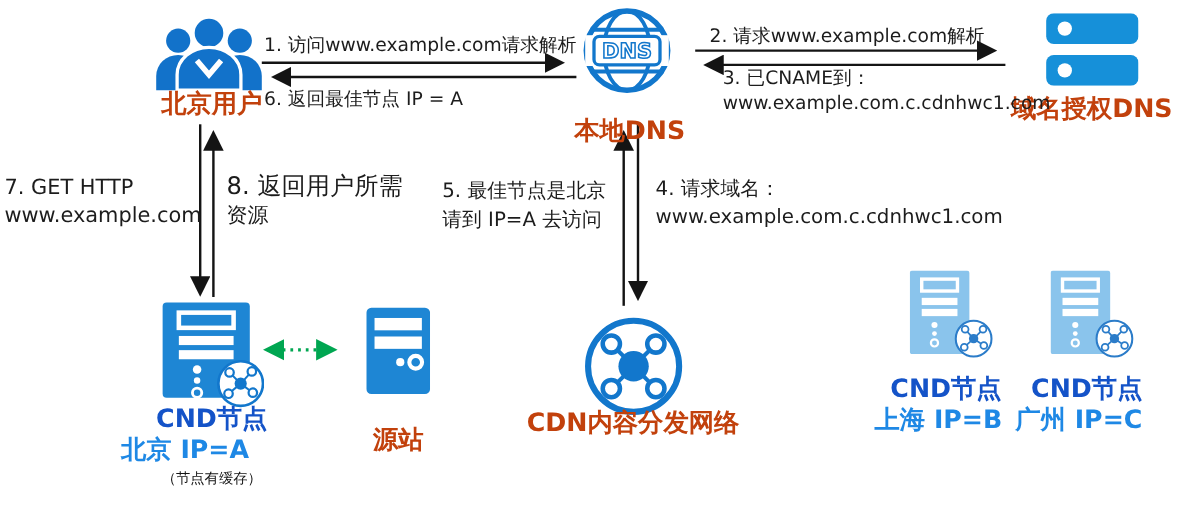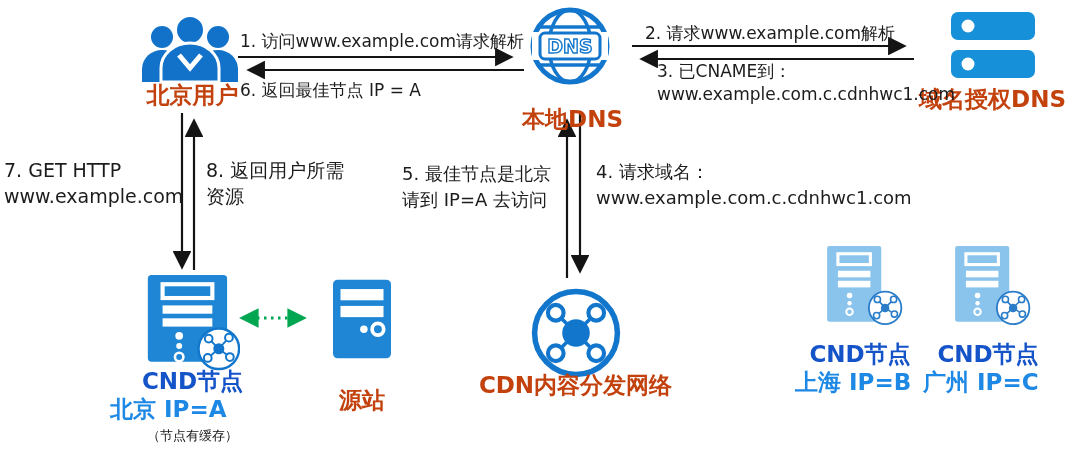--- a/index.html
+++ b/index.html
@@ -78,21 +78,21 @@
 <div class="abs" style="left:657px;top:60px;">
   <div class="step-text step-small">3. 已CNAME到：</div>
   <div class="step-text step-small">www.example.com.c.cdnhwc1.com</div>
 </div>
 
 <div class="abs center" style="left:4px;top:157px;width:166px;">
   <div class="step-text" style="font-size:19px;">7. GET HTTP</div>
   <div class="step-text" style="font-size:19px;">www.example.com</div>
 </div>
 <div class="abs" style="left:206px;top:157px;">
-  <div class="step-text" style="font-size:19px;">8. 返回用户所需</div>
+  <div class="step-text" style="font-size:22px;">8. 返回用户所需</div>
   <div class="step-text" style="font-size:19px;">资源</div>
 </div>
 <div class="abs" style="left:402px;top:161px;">
   <div class="step-text">5. 最佳节点是北京</div>
   <div class="step-text">请到 IP=A 去访问</div>
 </div>
 <div class="abs" style="left:596px;top:159px;">
   <div class="step-text">4. 请求域名：</div>
   <div class="step-text">www.example.com.c.cdnhwc1.com</div>
 </div>

